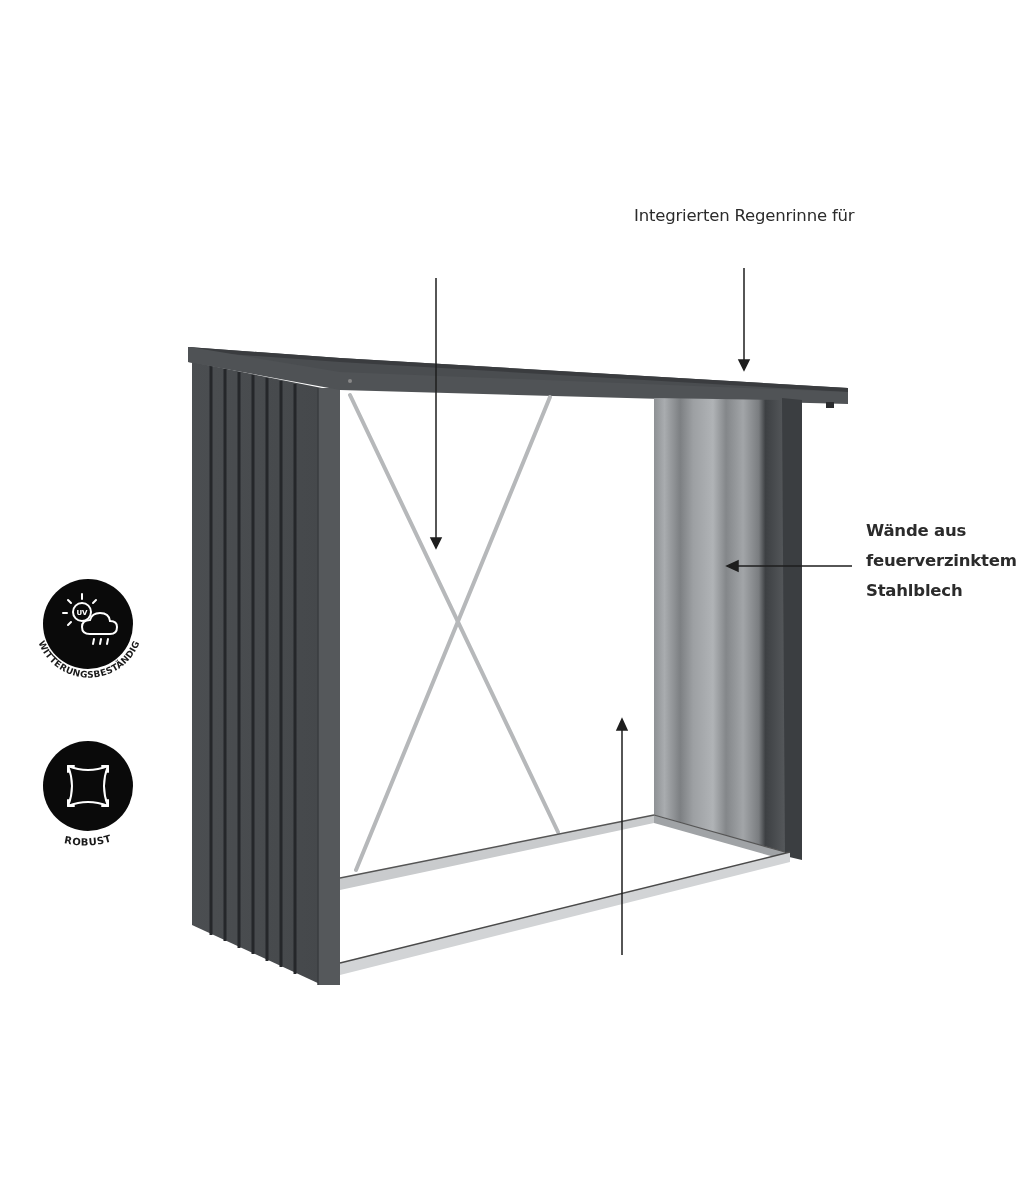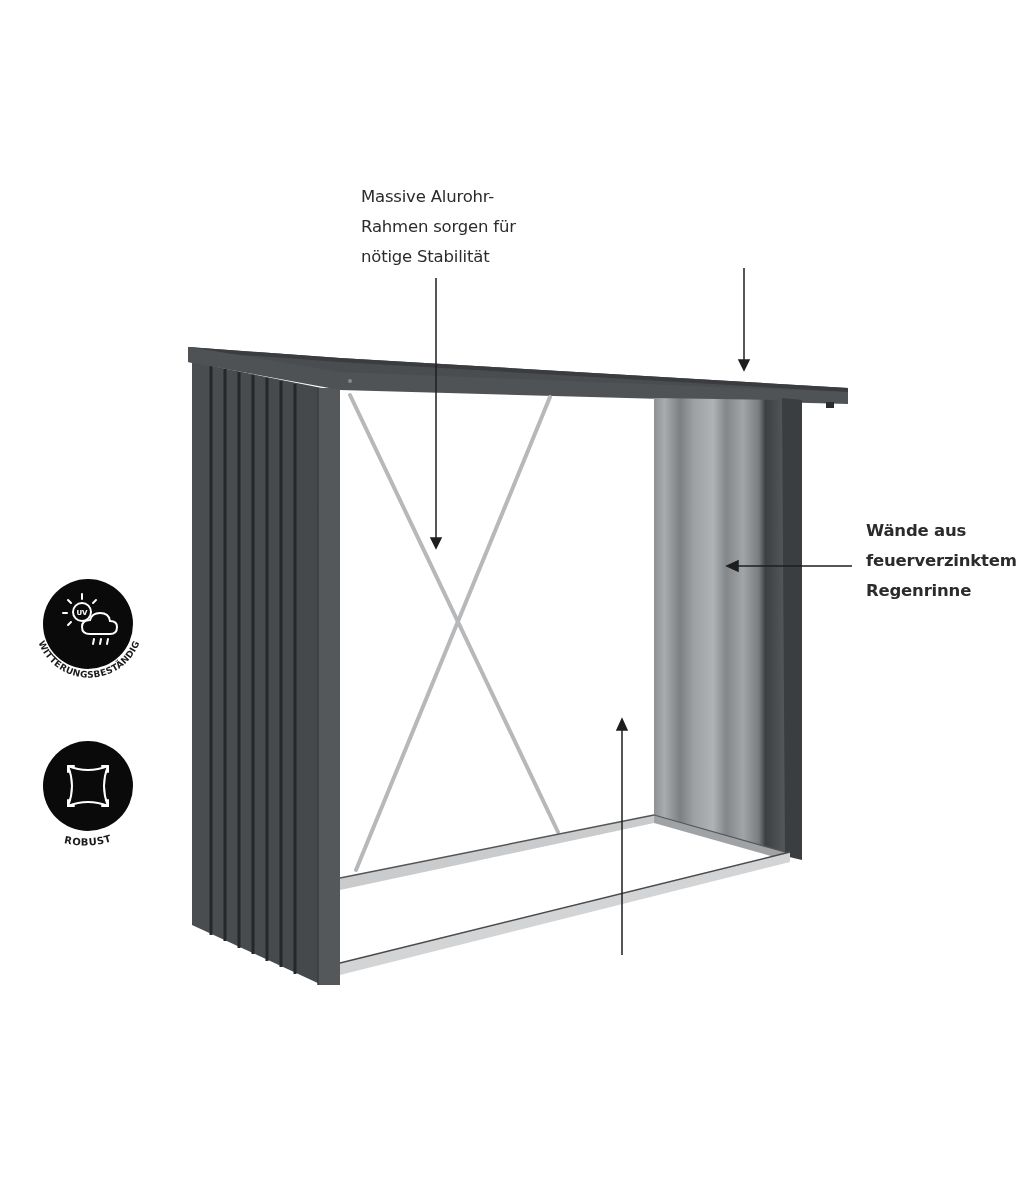--- a/index.html
+++ b/index.html
@@ -93,33 +93,29 @@
       <polygon points="739,360 749,360 744,370"></polygon>
 
       <line x1="852" y1="566" x2="736" y2="566"></line>
       <polygon points="738,561 738,571 727,566"></polygon>
 
       <line x1="622" y1="955" x2="622" y2="728"></line>
       <polygon points="617,730 627,730 622,719"></polygon>
     </g>
   </svg>
 
-  <div class="callout" style="left:361px; top:182px;">
-    <span>Massive Alurohr-</span>
-    <span>Rahmen sorgen für</span>
-    <span>nötige Stabilität</span>
-  </div>
 
   <div class="callout" style="left:634px; top:201px;">
+    <span>Integrierten Regenrinne für</span>
   </div>
 
   <div class="callout" style="left:866px; top:516px;font-weight:bold;">
     <span>Wände aus</span>
     <span>feuerverzinktem</span>
-    <span>Regenrinne</span>
+    <span>Stahlblech</span>
   </div>
 
   <div class="callout" style="left:528px; top:961px;">
   </div>
 
   <div class="badge" style="left:20px; top:574px;">
     <svg width="140" height="120" viewBox="0 0 140 120">
       <circle cx="68" cy="50" r="45" fill="#0a0a0a"></circle>
       <g stroke="#fff" stroke-width="2" fill="none" stroke-linecap="round">
         <circle cx="62" cy="38" r="9"></circle>

